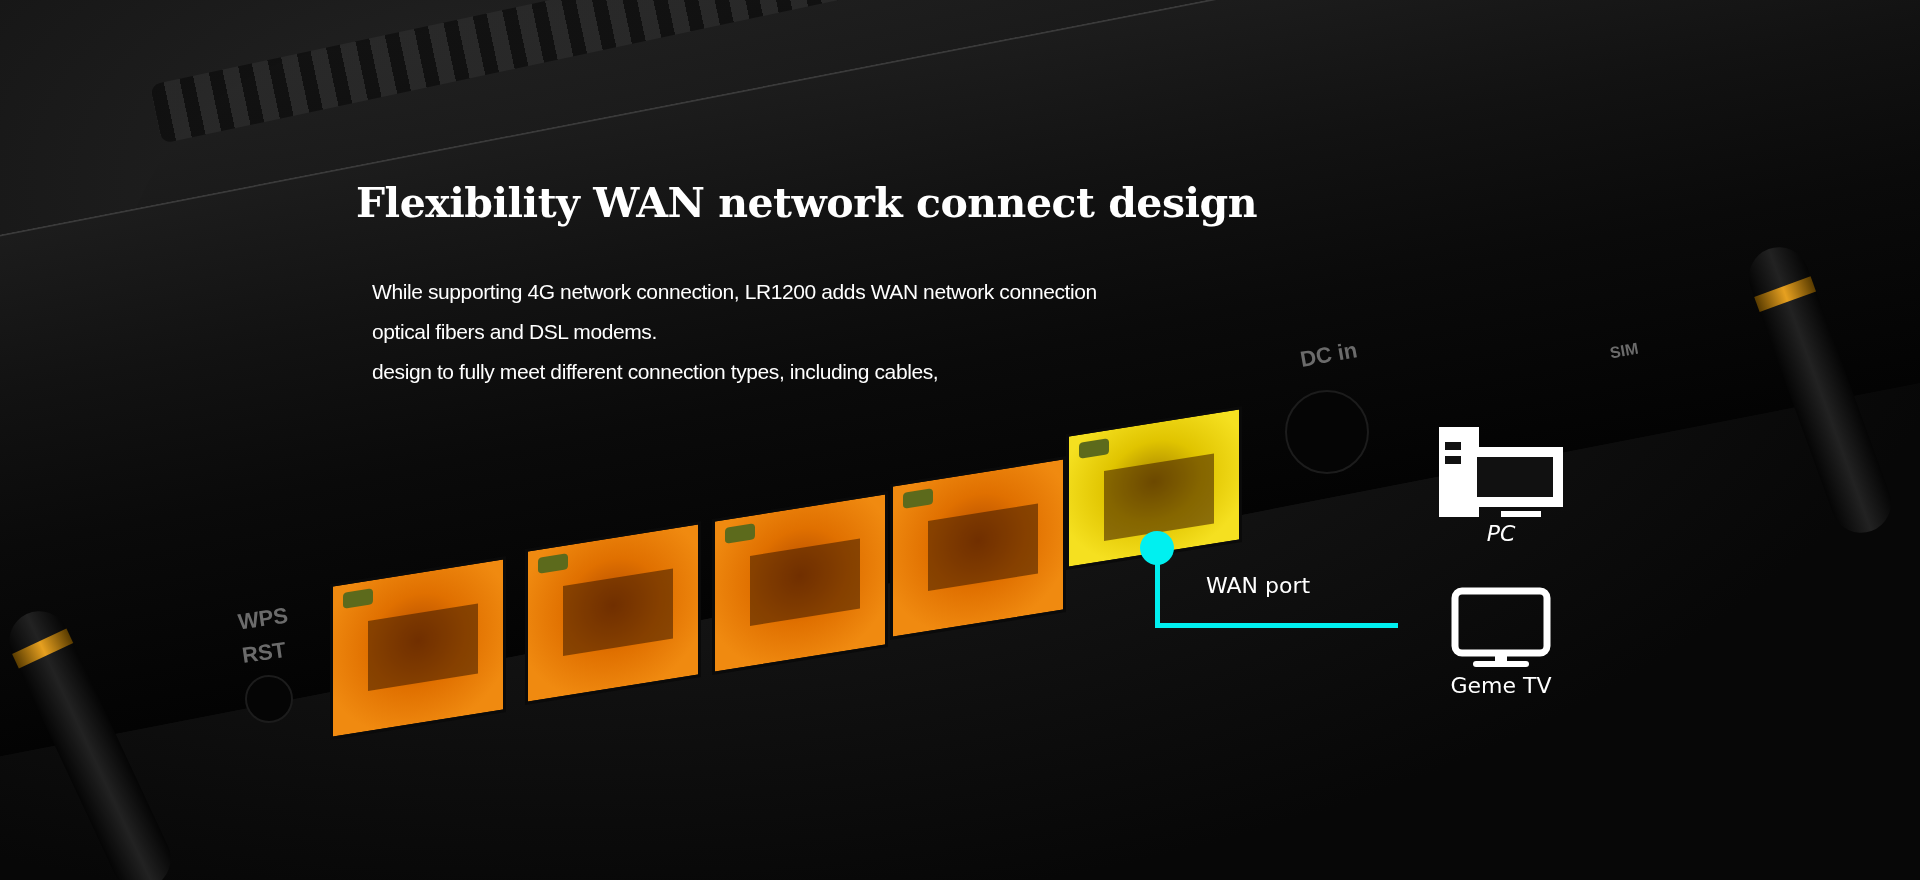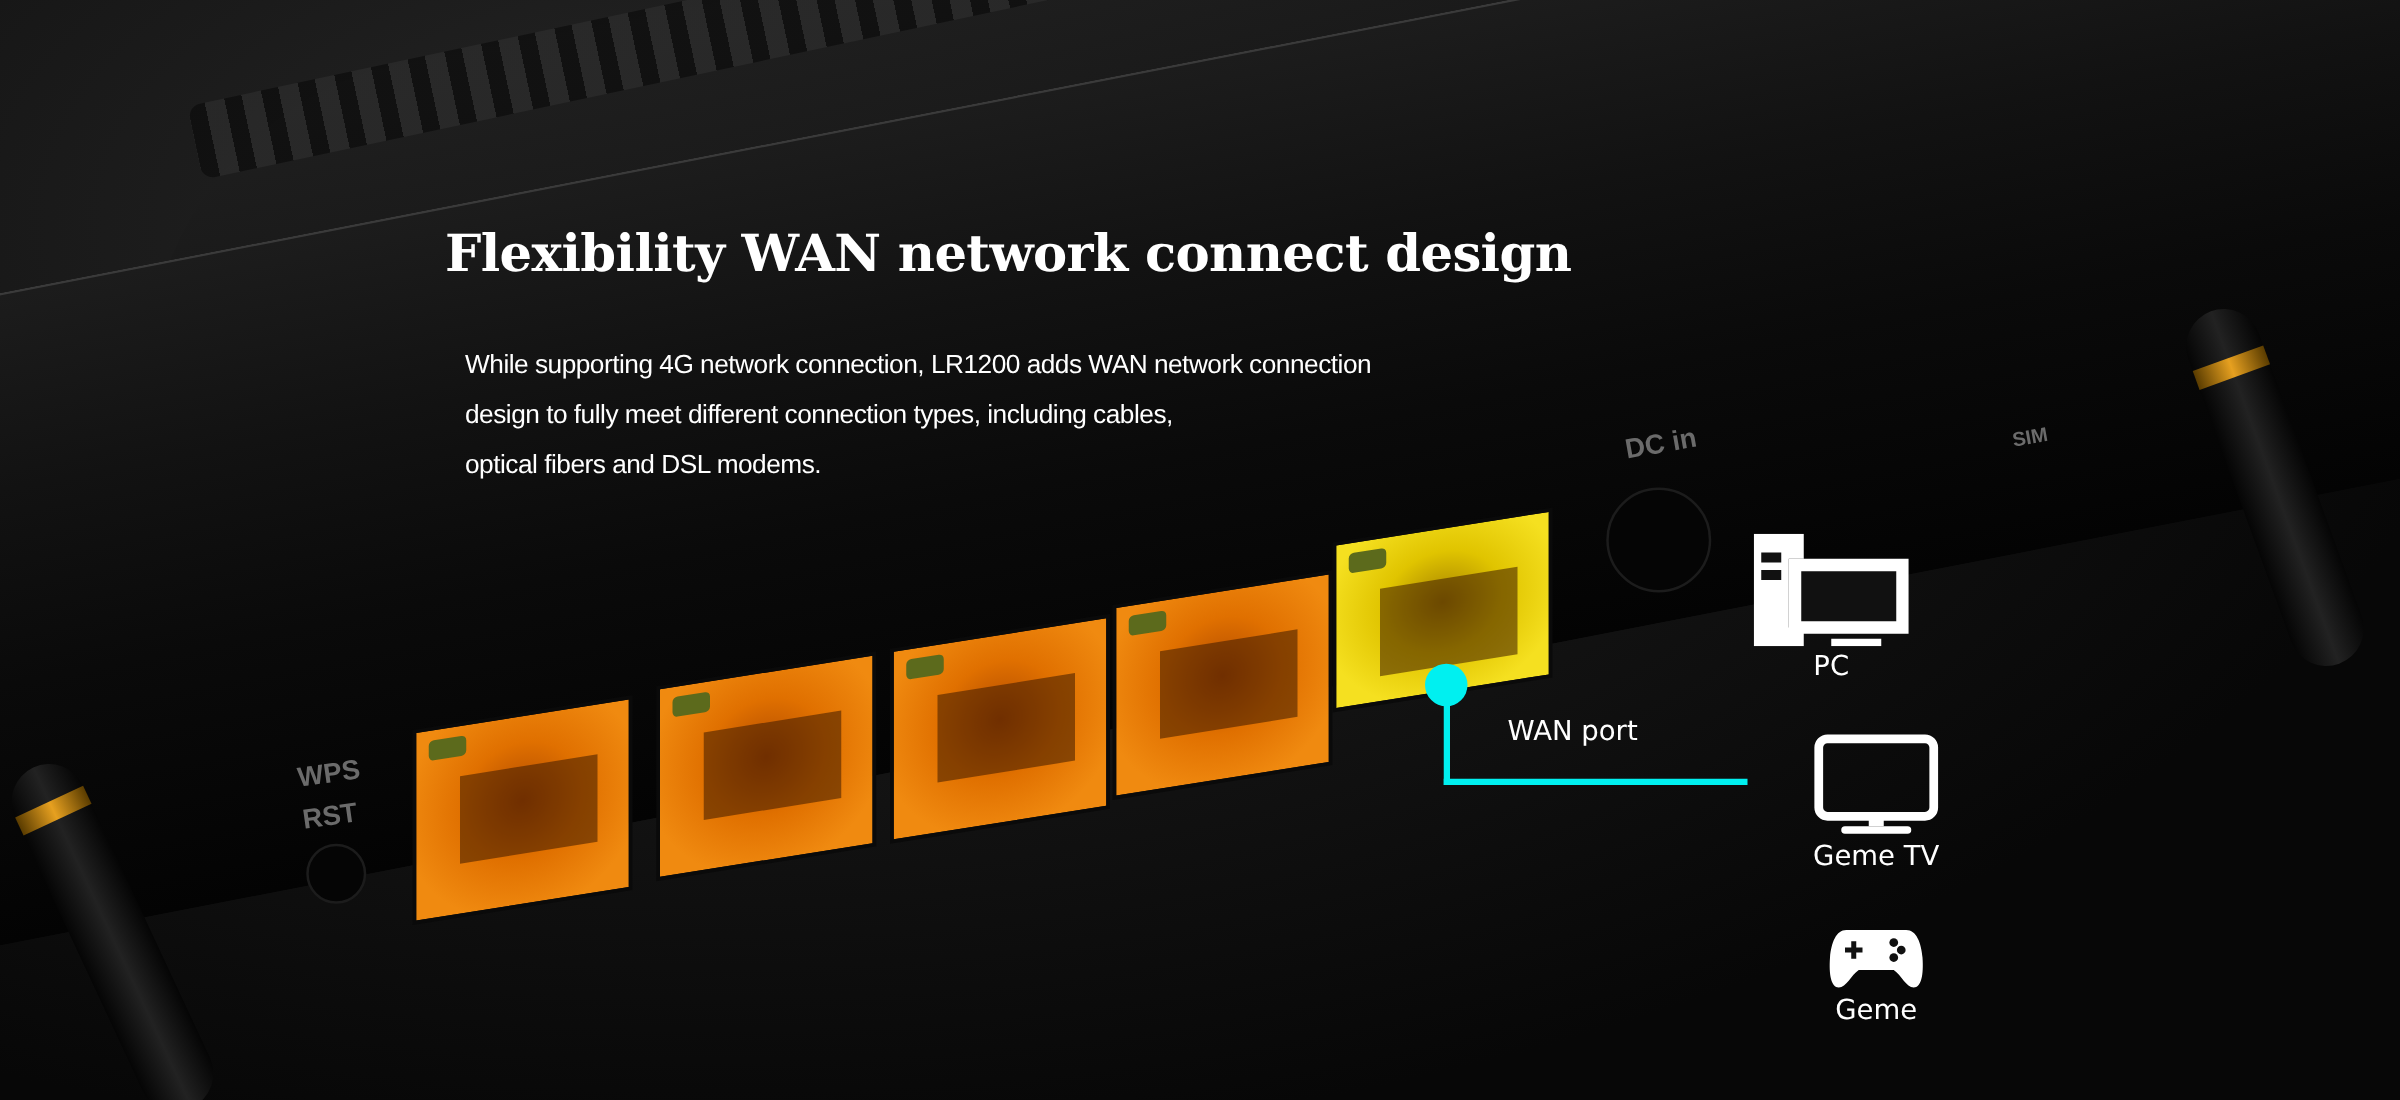--- a/index.html
+++ b/index.html
@@ -82,31 +82,31 @@
   <div class="label-dim" style="left:242px;top:640px;transform:rotate(-8deg);">RST</div>
   <div class="knob" style="left:245px;top:675px;width:44px;height:44px;"></div>
   <div class="label-dim" style="left:1300px;top:342px;transform:rotate(-10deg);">DC in</div>
   <div class="knob" style="left:1285px;top:390px;width:80px;height:80px;"></div>
   <div class="label-dim" style="left:1610px;top:342px;font-size:16px;transform:rotate(-10deg);">SIM</div>
 
   <div class="content">
     <h1 class="title">Flexibility WAN network connect design</h1>
     <div class="desc">
       <span>While supporting 4G network connection, LR1200 adds WAN network connection</span>
+      <span>optical fibers and DSL modems.</span>
       <span>design to fully meet different connection types, including cables,</span>
-      <span>optical fibers and DSL modems.</span>
     </div>
   </div>
 
   <div class="callout-dot"></div>
   <div class="callout-v"></div>
   <div class="callout-h"></div>
   <div class="callout-label">WAN port</div>
 
-  <div class="device" style="left:1385px;top:427px;">
+  <div class="device" style="left:1421px;top:427px;font-style:italic;">
     <svg width="124" height="90" viewBox="0 0 124 90">
       <rect x="0" y="0" width="40" height="90" fill="#fff"></rect>
       <rect x="6" y="15" width="16" height="8" fill="#111"></rect>
       <rect x="6" y="29" width="16" height="8" fill="#111"></rect>
       <rect x="28" y="20" width="12" height="55" fill="#111"></rect>
       <rect x="28" y="20" width="96" height="60" fill="#fff"></rect>
       <rect x="38" y="30" width="76" height="40" fill="#111"></rect>
       <rect x="62" y="84" width="40" height="6" fill="#fff"></rect>
     </svg>
     <span class="cap">PC</span>
@@ -114,24 +114,13 @@
 
   <div class="device" style="left:1421px;top:587px;">
     <svg width="100" height="82" viewBox="0 0 100 82">
       <rect x="4" y="4" width="92" height="62" rx="7" fill="none" stroke="#fff" stroke-width="7"></rect>
       <rect x="44" y="66" width="12" height="8" fill="#fff"></rect>
       <rect x="22" y="74" width="56" height="6" rx="3" fill="#fff"></rect>
     </svg>
     <span class="cap">Geme TV</span>
   </div>
 
-  <div class="device" style="left:1421px;top:740px;">
-    <svg width="76" height="52" viewBox="0 0 76 52">
-      <path d="M14 4 H62 C70 4 74 14 75 26 C76 40 74 50 68 50 C62 50 58 40 52 36 H24 C18 40 14 50 8 50 C2 50 0 40 1 26 C2 14 6 4 14 4 Z" fill="#fff"></path>
-      <rect x="13" y="18" width="14" height="4" fill="#111"></rect>
-      <rect x="18" y="13" width="4" height="14" fill="#111"></rect>
-      <circle cx="52" cy="14" r="3.5" fill="#111"></circle>
-      <circle cx="58" cy="20" r="3.5" fill="#111"></circle>
-      <circle cx="52" cy="26" r="3.5" fill="#111"></circle>
-    </svg>
-    <span class="cap">Geme</span>
-  </div>
 </div>
 
 </body></html>

